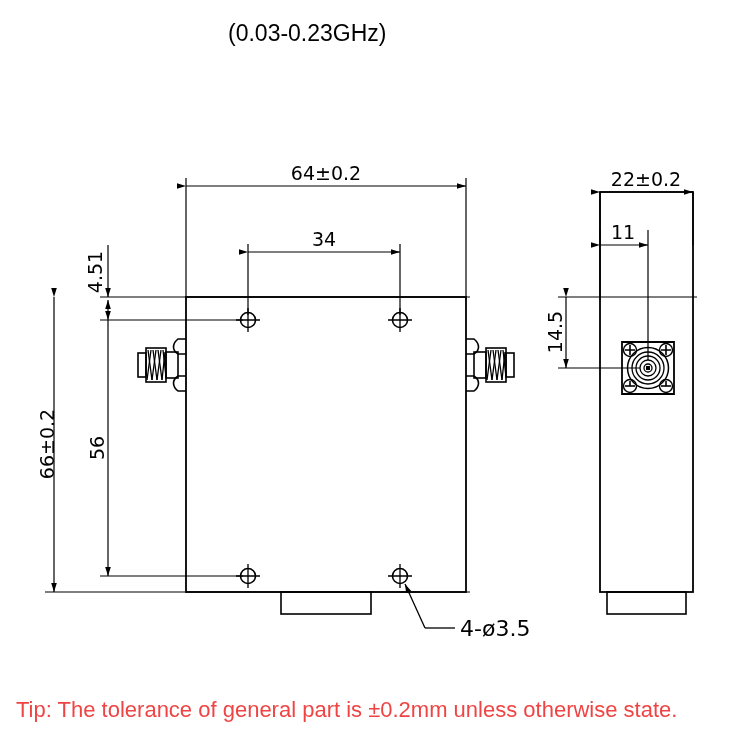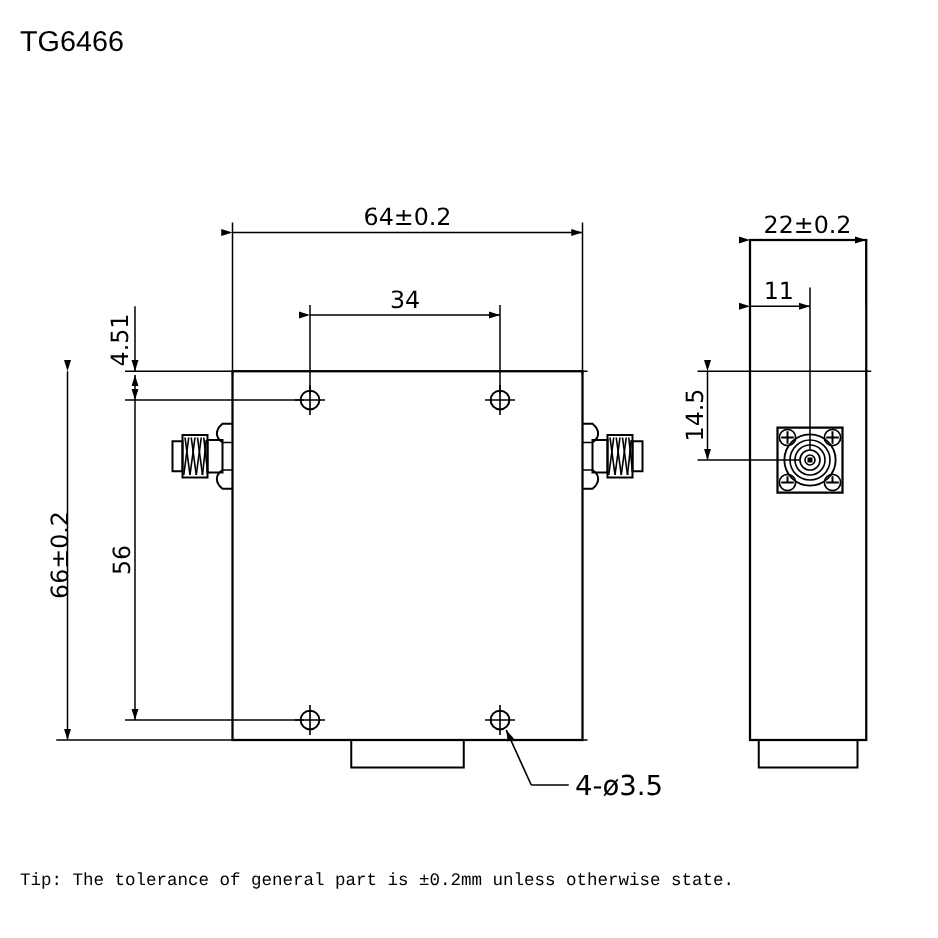--- a/index.html
+++ b/index.html
@@ -30,38 +30,38 @@
     white-space: pre;
     color: #000;
   }
   #title-model { left: 16px; top: 18px; }
   #title-freq  { left: 228px; top: 18px; }
   #title-sub   { left: 16px; top: 51px; }
   #footer-tip {
     position: absolute;
     left: 16px;
     top: 697px;
-    font-family: Liberation Mono, monospace;
-    font-size: 14px;
+    font-family: Liberation Sans, sans-serif;
+    font-size: 22px;
     white-space: pre;
-    color: #000000;
+    color: #ef4444;
   }
   #drawing { position: absolute; left: 0; top: 0; }
   .dimtext {
     font-family: "DejaVu Sans", sans-serif;
     font-size: 19px;
     fill: #000;
   }
 </style>
 </head>
 <body>
 
 <div id="sheet">
 
-  <div class="hdr" id="title-model">TG6466</div>
+  <div class="hdr" id="title-freq">(0.03-0.23GHz)</div>
 
   <svg id="drawing" width="750" height="750" viewBox="0 0 750 750">
 
     <defs>
       <marker id="ah-r" markerWidth="10" markerHeight="8" refX="9" refY="4" orient="auto" markerUnits="userSpaceOnUse">
         <path d="M0,1.2 L9,4 L0,6.8 Z" fill="#000"></path>
       </marker>
       <marker id="ah-l" markerWidth="10" markerHeight="8" refX="9" refY="4" orient="auto" markerUnits="userSpaceOnUse">
         <path d="M0,1.2 L9,4 L0,6.8 Z" fill="#000"></path>
       </marker>

